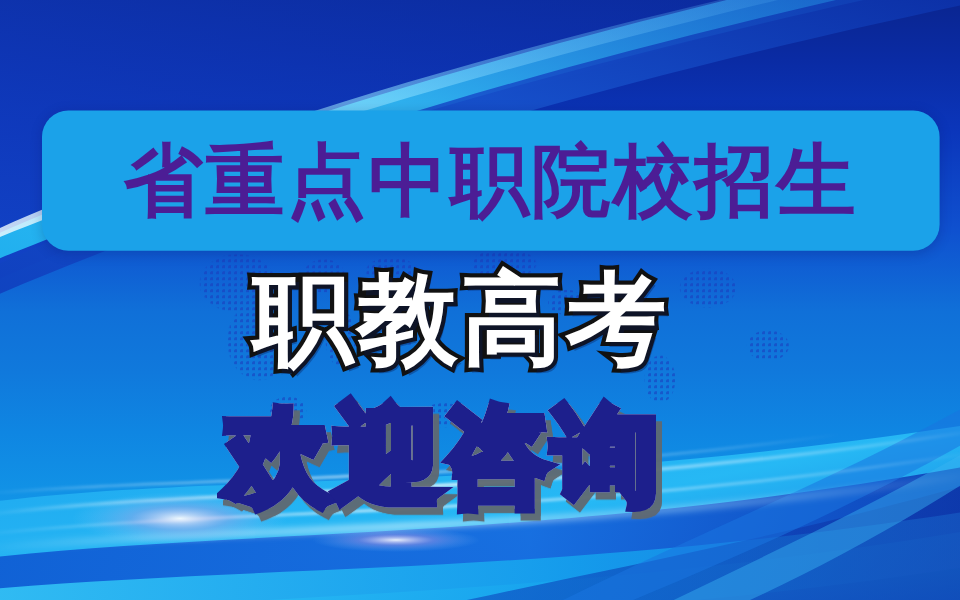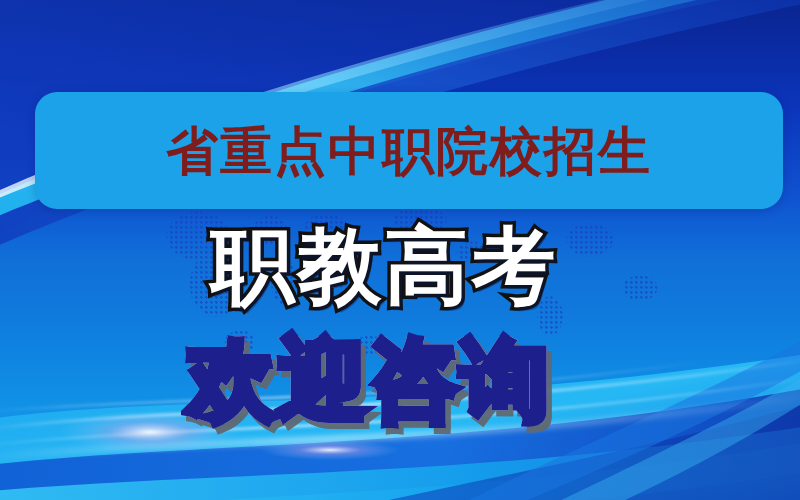--- a/index.html
+++ b/index.html
@@ -76,23 +76,23 @@
     width: 748px;
     height: 117px;
     border-radius: 22px;
     background: #1ba2e9;
     display: flex;
     align-items: center;
     justify-content: center;
     box-shadow: 0 2px 10px rgba(3,20,90,.22);
   }
   .banner-text {
-    font-size: 52px;
+    font-size: 66px;
     font-weight: 700;
-    color: #7f1d1d;
+    color: #4c1d95;
     letter-spacing: 2px;
     line-height: 1;
     white-space: nowrap;
     font-family: "DejaVu Sans", "Liberation Sans", sans-serif;
   }
 
   
   .line2-wrap {
     position: absolute;
     left: 0;

